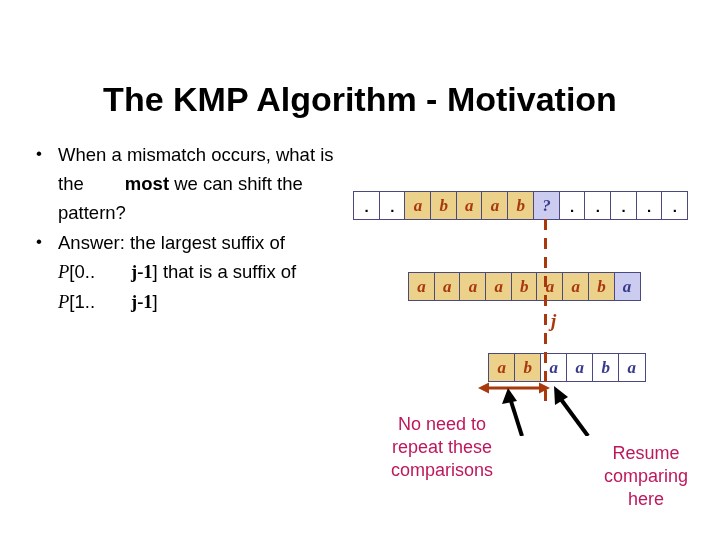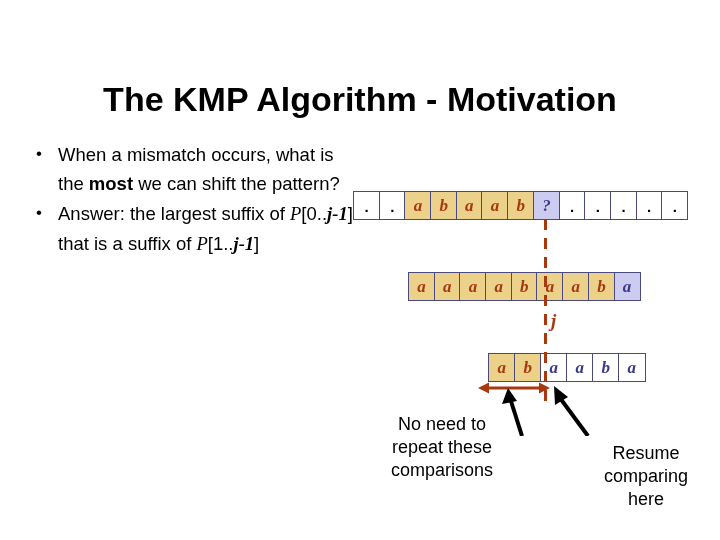--- a/index.html
+++ b/index.html
@@ -19,22 +19,22 @@
   
   #bullets{
     position:absolute;left:26px;top:140px;width:330px;
     font-size:18.5px;line-height:29px;color:#000;
   }
   .bullet{position:relative;padding-left:32px;margin-bottom:1px;}
   .bullet .dot{
     position:absolute;left:10px;top:-1px;font-size:17px;line-height:29px;
   }
   .bullet .btxt{display:block;}
-  .bold{font-weight:bold;}
-  .serif{font-family:"Liberation Serif", serif;font-style:italic;}
+  .bold{font-weight:bold;margin-left:36px;}
+  .serif{font-family:"Liberation Serif", serif;}
   .serif-up{font-family:"Liberation Serif", serif;font-style:italic;}
 
   
   .row{position:absolute;display:flex;}
   .cell{
     box-sizing:border-box;
     border:1.5px solid #4a4a7f;
     margin-right:-1.5px;
     display:flex;align-items:center;justify-content:center;
     font-family:"Liberation Serif", serif;
@@ -75,21 +75,21 @@
 
   
   #dblarrow{position:absolute;left:478px;top:381px;width:72px;height:14px;}
 
   
   #arrowleft{position:absolute;left:500px;top:388px;width:34px;height:48px;}
   #arrowright{position:absolute;left:548px;top:386px;width:48px;height:50px;}
 
   
   .caption{
-    position:absolute;font-size:18px;line-height:23px;color:#000000;text-align:center;
+    position:absolute;font-size:18px;line-height:23px;color:#be185d;text-align:center;
   }
   #cap-left{left:372px;top:413px;width:140px;}
   #cap-right{left:584px;top:418px;width:124px;margin-top:24px;}
 </style>
 </head>
 <body>
 
 <div id="slide">
 
   <div id="title">The KMP Algorithm - Motivation</div>

